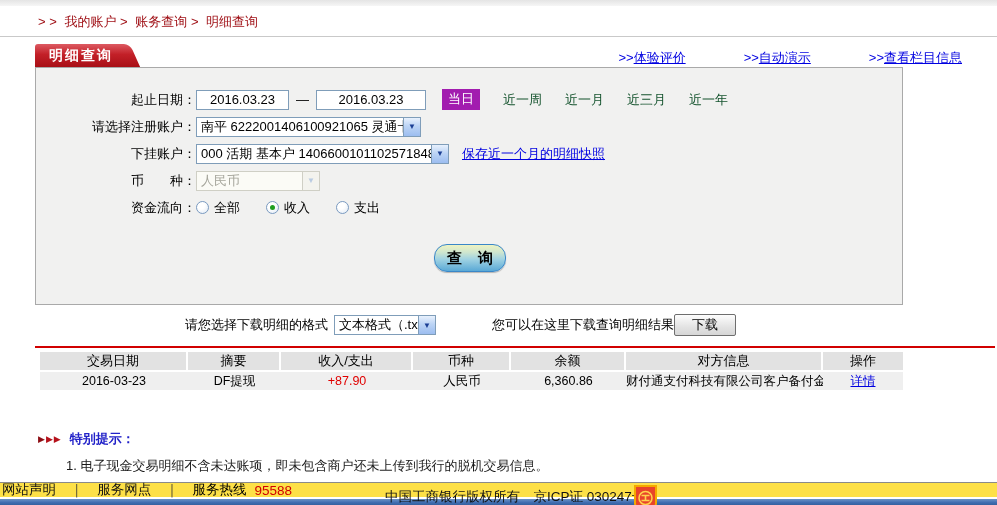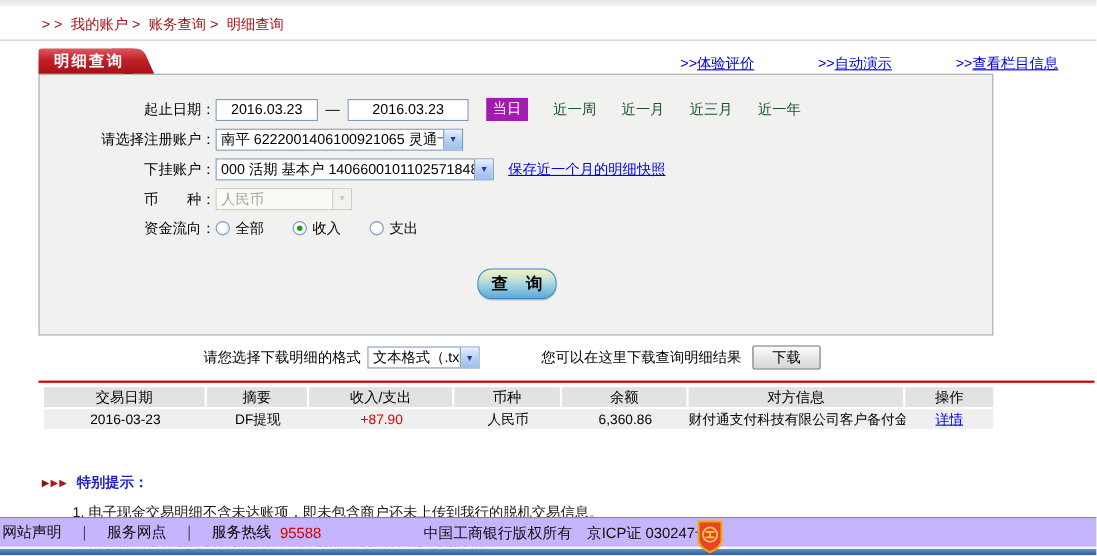--- a/index.html
+++ b/index.html
@@ -59,21 +59,21 @@
 
   .querybtn { margin:20px 0 0 398px; width:72px; height:28px; border:1px solid #3a87c8; border-radius:13px;
       background:linear-gradient(#eef3c2 0%, #cfe6cf 28%, #9fd2e2 55%, #5aa9d6 100%);
       font-size:15px; font-weight:bold; letter-spacing:6px; padding-left:6px; color:#000; cursor:pointer;
       box-shadow:0 1px 1px rgba(0,0,0,.25); }
 
   
   .dlrow { display:flex; align-items:center; margin:8px 0 0 185px; height:24px; }
   .dlsel { width:102px; margin-left:6px; }
   .dlgap { width:56px; }
-  .dlbtn { margin-left:10px; width:62px; height:22px; border:1px solid #6e6e6e; border-radius:2px;
+  .dlbtn { width:62px; height:22px; border:1px solid #6e6e6e; border-radius:2px;
       background:linear-gradient(#fdfdfd,#e3e3e3 60%,#d6d6d6); font-size:13px; cursor:pointer; }
 
   
   .redline { margin:9px 0 0 35px; width:960px; height:2px; background:#d10000; }
   .dtable { margin:4px 0 0 40px; width:863px; }
   .trow { display:grid; grid-template-columns:148px 93px 132px 98px 115px 197px 80px; }
   .trow.head { background:#e2e2e2; }
   .trow.head .cell { border-right:2px solid #fff; font-size:13px; }
   .trow.head .cell:last-child { border-right:none; }
   .trow.body { background:#efefef; margin-top:2px; }
@@ -84,21 +84,21 @@
   
   .notes { margin:40px 0 0 38px; }
   .ntitle { display:flex; align-items:center; }
   .tri { color:#b5121b; font-size:9px; margin-right:1px; }
   .tri:nth-child(1){ color:#8c0e14; }
   .ntext { color:#2121c8; font-weight:bold; margin-left:8px; font-size:13px; }
   .nitem { margin:8px 0 0 28px; color:#1a1a1a; font-size:13px; line-height:20px; }
 
   
   .footer { position:absolute; left:0; bottom:0; width:997px; }
-  .fgray { height:27px; background:#c4b5fd; border-top:1px solid #8a8a8a; position:relative;
+  .fgray { height:15px; background:#fde047; border-top:1px solid #8a8a8a; position:relative;
            display:flex; align-items:center; font-size:13.5px; }
   .fl { display:flex; align-items:center; padding-left:2px; }
   .fl .flink { cursor:pointer; color:#111; }
   .fl .fsep { margin:0 14px; color:#333; }
   .hotline-num { color:#d10000; margin-left:8px; }
   .fright { position:absolute; left:385px; top:5px; white-space:pre; color:#111; }
   .badge { position:absolute; left:634px; top:2px; z-index:3; }
   .fwhite { height:2px; background:#fff; }
   .fblue { height:6px; background:linear-gradient(#6b93c6,#3f6cb0 60%,#35619f); }
 </style>

